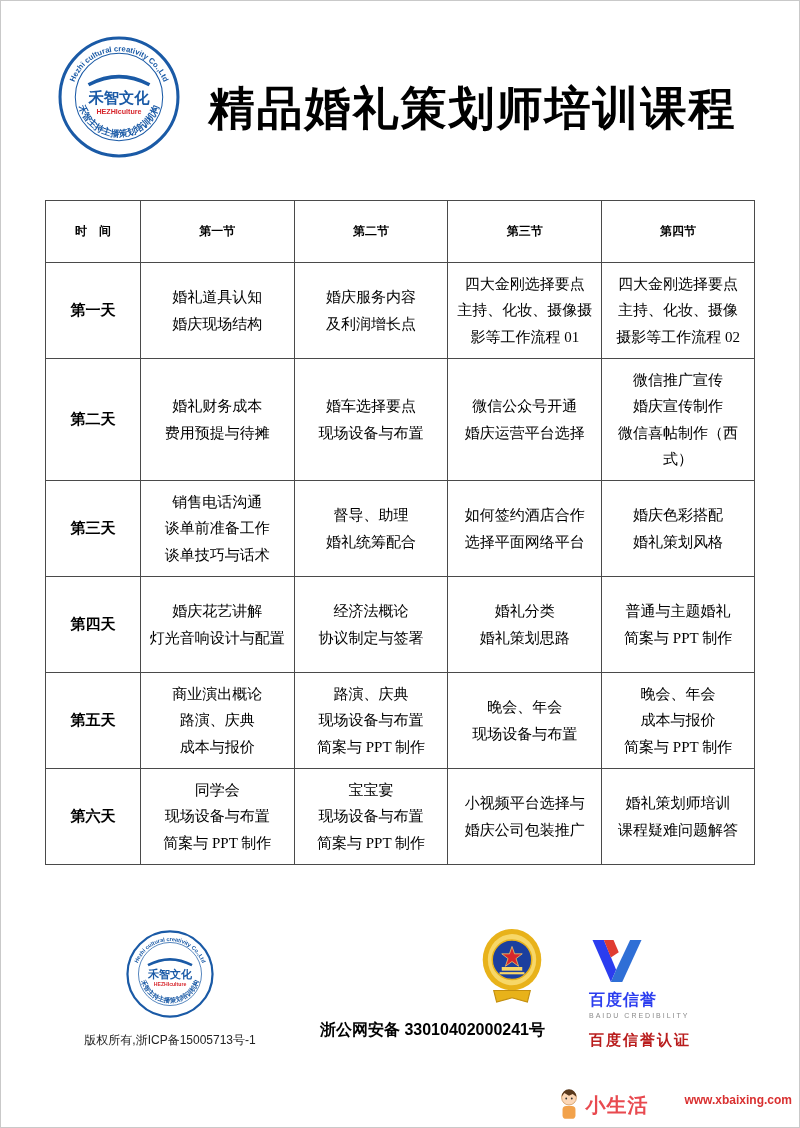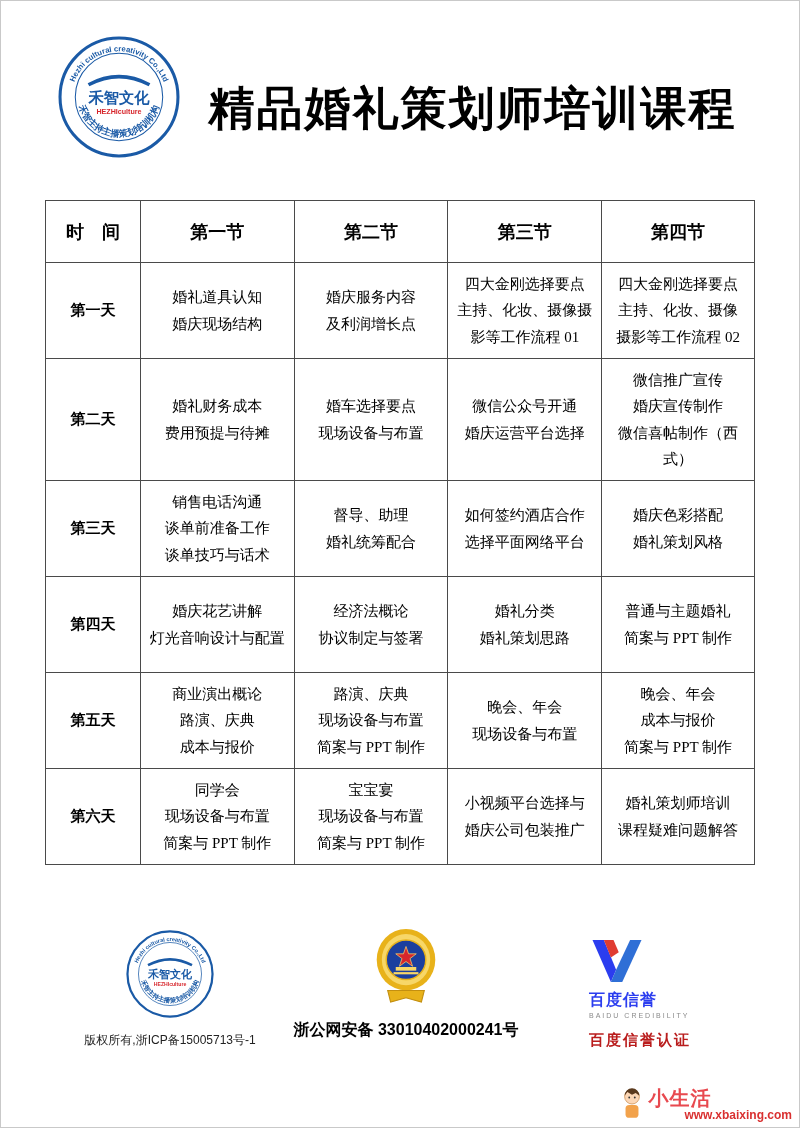--- a/index.html
+++ b/index.html
@@ -38,43 +38,43 @@
     color: #000;
   }
   .course-table th, .course-table td {
     border: 1px solid #4a4a4a;
     text-align: center;
     vertical-align: middle;
     white-space: pre-line;
   }
   .course-table thead tr { height: 62px; }
   .course-table tbody tr { height: 96px; }
-  .course-table th { font-size: 18px; font-weight: bold; }
+  .course-table th { font-size: 12px; font-weight: bold; }
   .course-table td { font-size: 15px; line-height: 1.75; padding: 8px 4px; }
   .course-table td.day { font-size: 15px; font-weight: bold; text-align: center; }
 
   
   .footer-left { position: absolute; left: 70px; top: 930px; width: 200px; text-align: center; }
   .footer-left .copyright { margin-top: 10px; font-size: 12px; color: #222; font-weight: normal; }
-  .footer-center { position: absolute; left: 281px; top: 926px; width: 250px; text-align: center; }
+  .footer-center { position: absolute; left: 295px; top: 926px; width: 250px; text-align: right; }
   .footer-center .police-filing { margin-top: 8px; font-size: 16px; font-weight: bold; color: #000; }
   .footer-right { position: absolute; left: 589px; top: 936px; width: 180px; text-align: left; }
   .footer-right .baidu-title { margin-top: 2px; font-size: 16px; font-weight: bold; color: #2b3def; letter-spacing: 1px; }
   .footer-right .baidu-subtitle { font-size: 7px; color: #8a8a8a; letter-spacing: 2px; margin-top: 1px; }
   .footer-right .baidu-cert { margin-top: 12px; font-size: 15px; font-weight: bold; color: #b91c1c; letter-spacing: 2px; }
 
   
   .watermark {
     position: absolute;
     right: 8px; bottom: 6px;
     display: flex;
     align-items: center;
     gap: 4px;
   }
-  .watermark .wm-text { display: flex; flex-direction: column; line-height: 1.1; }
+  .watermark .wm-text { display: flex; line-height: 1.1; }
   .watermark .wm-name { font-size: 20px; font-weight: bold; color: #e8494f; letter-spacing: 1px; }
   .watermark .wm-url { font-size: 12px; color: #d93030; font-weight: bold; margin-left: 36px; }
 </style>
 </head>
 <body>
 
 <div class="page">
 
   <div class="logo-wrap">
     <svg viewBox="0 0 120 120" width="122" height="122">

